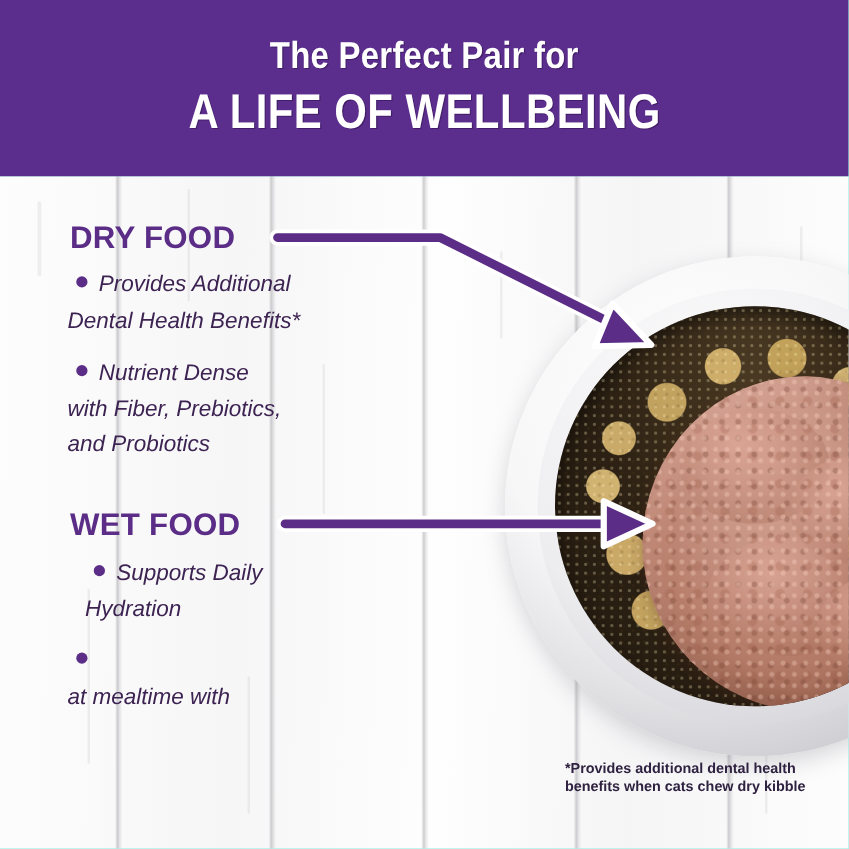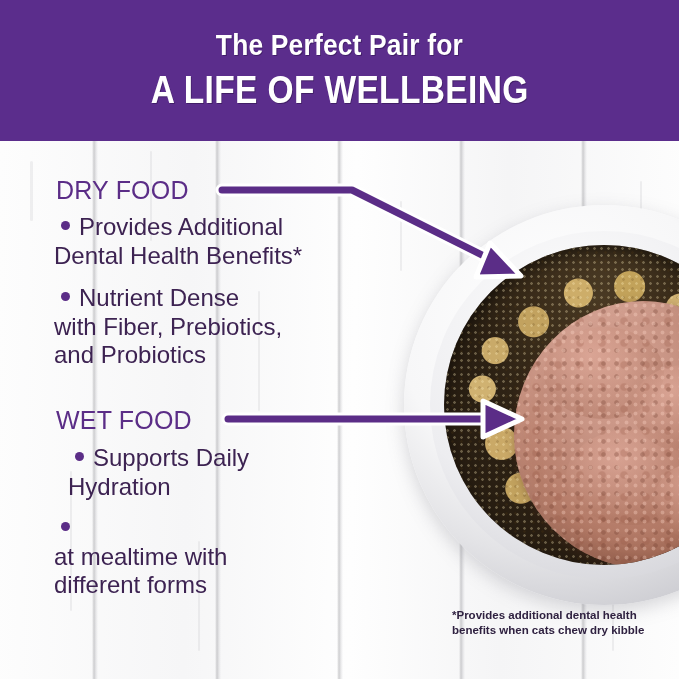--- a/index.html
+++ b/index.html
@@ -164,32 +164,33 @@
   }
 
   
   .arrows { position:absolute; left:0; top:0; width:679px; height:679px; }
 
   
   .copy { position:absolute; left:0; top:0; width:430px; }
   .section-head {
     position:absolute;
     color:#5b2d87;
-    font-weight:normal;
+    font-weight:bold;
     font-size:25px;
     letter-spacing:.2px;
     white-space:nowrap;
   }
   .bullet-block { position:absolute; }
   .bullet-line {
     color:#3d2352;
-    font-size:24px;
+    font-size:18px;
     line-height:28.5px;
     font-weight:500;
     white-space:nowrap;
+    font-style:italic;
   }
   .bullet-line.first { text-indent:0; }
   .dot {
     display:inline-block;
     width:9px; height:9px;
     border-radius:50%;
     background:#5b2d87;
     vertical-align:middle;
     position:relative;
     top:-3px;
@@ -279,21 +280,20 @@
     <div class="section-head" style="left:56px; top:406px;">WET FOOD</div>
 
     <div class="bullet-block" style="left:68px; top:444px;">
       <div class="bullet-line first"><span class="dot"></span><span>Supports Daily</span></div>
       <div class="bullet-line">Hydration</div>
     </div>
 
     <div class="bullet-block" style="left:54px; top:514px;">
       <div class="bullet-line first"><span class="dot"></span></div>
       <div class="bullet-line">at mealtime with</div>
-      <div class="bullet-line">different forms</div>
     </div>
 
   </div>
 
   <div class="footnote">
     <div>*Provides additional dental health</div>
     <div>benefits when cats chew dry kibble</div>
   </div>
 
 </div>

